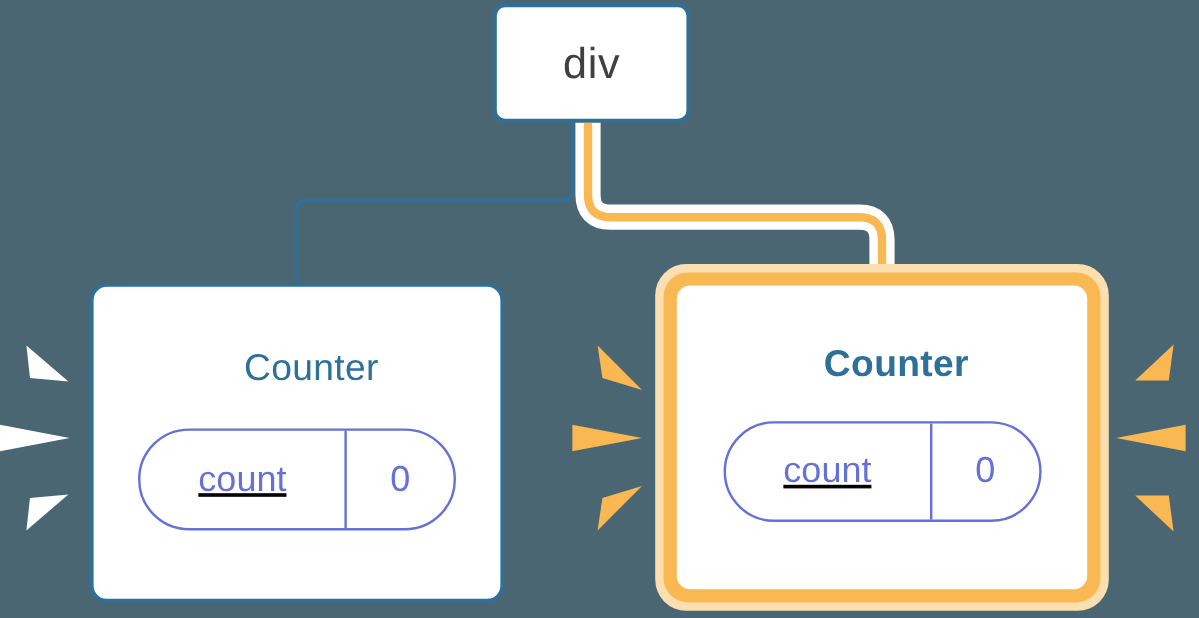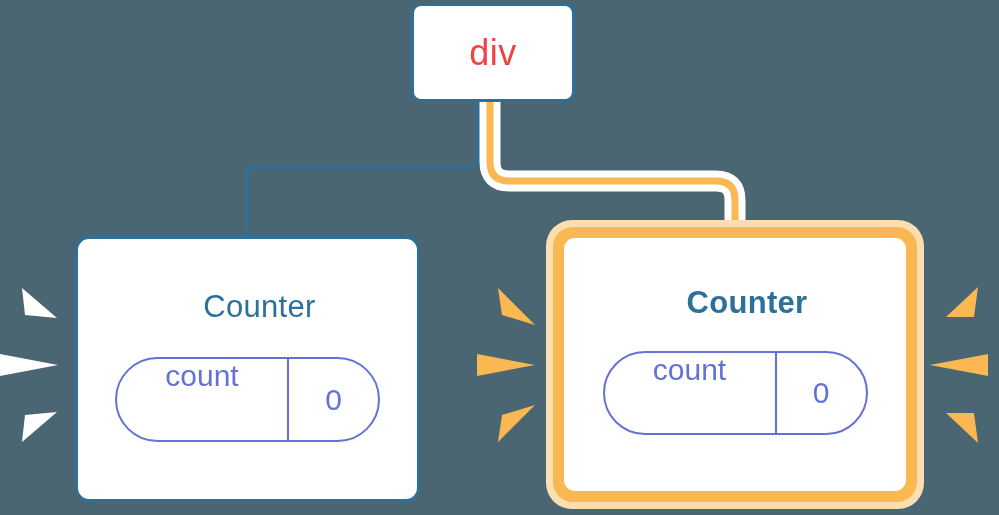--- a/index.html
+++ b/index.html
@@ -37,21 +37,21 @@
     background: #ffffff;
     border: 3px solid #2d7099;
     border-radius: 10px;
     display: flex;
     align-items: center;
     justify-content: center;
     z-index: 5;
   }
   .div-label {
     font-size: 36px;
-    color: #ef4444;
+    color: #404040;
     letter-spacing: 0.5px;
   }
 
   
   .counter-card {
     position: absolute;
     box-sizing: border-box;
     background: #ffffff;
     display: flex;
     flex-direction: column;
@@ -123,23 +123,24 @@
     background: transparent;
   }
   .state-pill.right-pill {
     margin-top: 30px;
     width: 265px;
     height: 84px;
   }
   .pill-key {
     flex: 0 0 170px;
     display: flex;
-    align-items: flex-start;
+    align-items: center;
     justify-content: center;
     border-right: 2px solid #6471d6;
+    text-decoration: underline;
   }
   .pill-val {
     flex: 1;
     display: flex;
     align-items: center;
     justify-content: center;
   }
   .pill-text {
     font-size: 30px;
     color: #6471d6;

